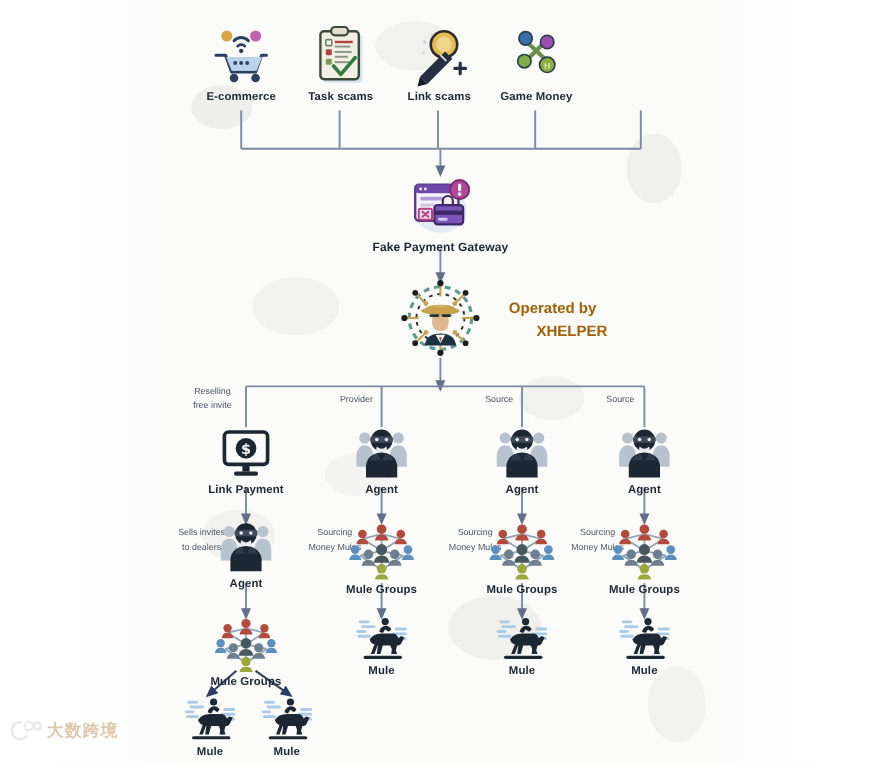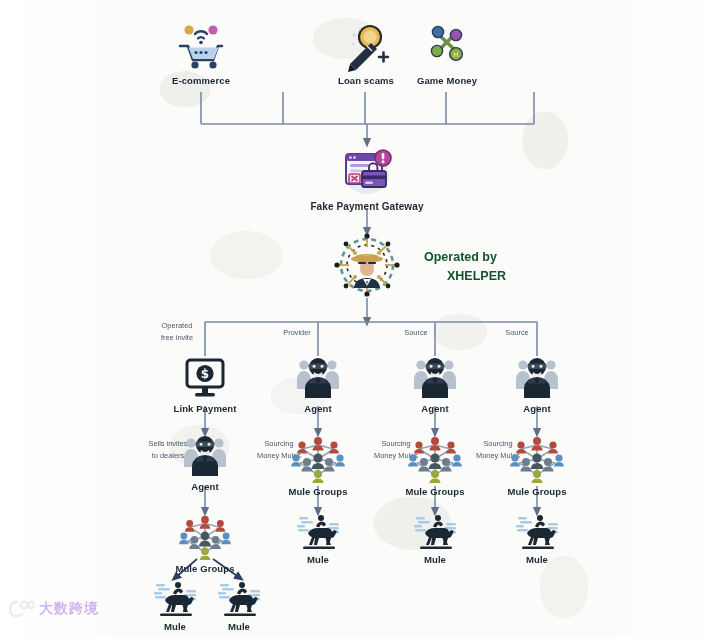--- a/index.html
+++ b/index.html
@@ -42,30 +42,30 @@
   }
   .lbl.big{font-size:10px;}
 
   .edgelbl{
     position:absolute;font-size:7.4px;color:#4a5666;
     line-height:11px;white-space:nowrap;text-align:center;
   }
   .edgelbl.two{line-height:11.5px;}
 
   .op{
-    position:absolute;color:#14532d;font-weight:bold;
+    position:absolute;color:#a16207;font-weight:bold;
     font-size:12.5px;line-height:19px;
   }
   .op .l2{margin-left:23px;display:block;}
 
   .wm{
     position:absolute;left:8px;top:600px;display:flex;align-items:center;
     gap:5px;opacity:.34;
   }
-  .wm-txt{font-size:14px;color:#6d28d9;font-weight:bold;letter-spacing:1px;
+  .wm-txt{font-size:14px;color:#a16207;font-weight:bold;letter-spacing:1px;
     font-family:"DejaVu Sans",sans-serif;}
   svg{display:block;overflow:visible;}
 </style>
 </head>
 <body>
 
 <div class="canvas">
   <div class="panel"></div>
   <div class="panel-left-fade"></div>
   <div class="panel-right-fade"></div>
@@ -128,34 +128,51 @@
       <path d="M13.5 27.5 h30 l-4.6 11.5 H18 z" fill="#b9d4ea"></path>
       <circle cx="21" cy="32.5" r="1.6" fill="#2b3f63"></circle>
       <circle cx="26" cy="32.5" r="1.6" fill="#2b3f63"></circle>
       <circle cx="31" cy="32.5" r="1.6" fill="#2b3f63"></circle>
       <circle cx="20" cy="45" r="3.6" fill="#2b3f63"></circle>
       <circle cx="38" cy="45" r="3.6" fill="#2b3f63"></circle>
     </svg>
     <div class="lbl">E-commerce</div>
   </div>
 
+  <div class="node" style="left:248px;top:20px;width:72px">
+    <svg class="ico" width="50" height="52" viewBox="0 0 50 52">
+      <rect x="11" y="9" width="32" height="40" rx="3" fill="#c9d9e8" opacity=".75"></rect>
+      <rect x="8" y="6" width="32" height="40" rx="3" fill="#f2f0e4" stroke="#3c4a3a" stroke-width="2"></rect>
+      <rect x="17" y="2.5" width="14" height="7" rx="3.2" fill="#e2dfcf" stroke="#3c4a3a" stroke-width="1.8"></rect>
+      <rect x="12.5" y="13" width="5" height="5" rx="1" fill="#fff" stroke="#6e7a5e" stroke-width="1.3"></rect>
+      <rect x="12.5" y="21" width="5" height="5" rx="1" fill="#b5413b"></rect>
+      <rect x="12.5" y="29" width="5" height="5" rx="1" fill="#7d9a4e"></rect>
+      <rect x="20" y="14" width="15" height="2" fill="#b5413b"></rect>
+      <rect x="20" y="18" width="13" height="1.6" fill="#8d958a"></rect>
+      <rect x="20" y="22.5" width="14" height="1.6" fill="#8d958a"></rect>
+      <rect x="20" y="26.5" width="11" height="1.6" fill="#8d958a"></rect>
+      <rect x="20" y="31" width="13" height="1.6" fill="#8d958a"></rect>
+      <path d="M19 35 l6 7 l12 -14" stroke="#2f7a3e" stroke-width="3" fill="none" stroke-linecap="round" stroke-linejoin="round"></path>
+    </svg>
+    <div class="lbl">Task scams</div>
+  </div>
 
   <div class="node" style="left:330px;top:20px;width:72px">
     <svg class="ico" width="50" height="52" viewBox="0 0 50 52">
       <circle cx="29" cy="17" r="11" fill="#e6bb55" stroke="#2b2b2b" stroke-width="2.2"></circle>
       <circle cx="29" cy="17" r="6.5" fill="#f0d58b"></circle>
       <path d="M9 44 L30 23 l6 6 L15 50 z" fill="#243042"></path>
       <path d="M9 44 L15 50 L7 52 z" fill="#111a26"></path>
       <path d="M26 26 l5 5" stroke="#e6e6e6" stroke-width="1.4"></path>
       <circle cx="13" cy="15" r="1.5" fill="#cfd6de"></circle>
       <circle cx="19" cy="9" r="1.2" fill="#cfd6de"></circle>
       <circle cx="12" cy="24" r="1.2" fill="#cfd6de"></circle>
       <path d="M38 37 h9 M42.5 32.5 v9" stroke="#243042" stroke-width="2.6" stroke-linecap="round"></path>
     </svg>
-    <div class="lbl">Loan scams</div>
+    <div class="lbl">Link scams</div>
   </div>
 
   <div class="node" style="left:412px;top:20px;width:70px">
     <svg class="ico" width="48" height="52" viewBox="0 0 48 52">
       <path d="M15 14 L32 30" stroke="#6b8f4a" stroke-width="3.4"></path>
       <path d="M16 30 L30 16" stroke="#6b8f4a" stroke-width="3.4"></path>
       <circle cx="15" cy="12" r="5.6" fill="#3a6ea8" stroke="#2a3d52" stroke-width="1.4"></circle>
       <circle cx="33" cy="15" r="5.6" fill="#9c4fb0" stroke="#2a3d52" stroke-width="1.4"></circle>
       <circle cx="14" cy="31" r="5.6" fill="#7fae45" stroke="#2a3d52" stroke-width="1.4"></circle>
       <circle cx="33" cy="34" r="6.4" fill="#8fae3e" stroke="#2a3d52" stroke-width="1.4"></circle>
@@ -225,21 +242,21 @@
       <path d="M30 47 l4 7 l4 -7 z" fill="#f3f3f3"></path>
       <path d="M33 49 l1 4 l1 -4z" fill="#9a3a2c"></path>
     </svg>
   </div>
   <div class="op" style="left:424px;top:248px">
     <span>Operated by</span>
     <span class="l2">XHELPER</span>
   </div>
 
   <div class="edgelbl two" style="left:149px;top:320px;width:56px">
-    <div>Operated</div>
+    <div>Reselling</div>
     <div>free invite</div>
   </div>
   <div class="edgelbl" style="left:277px;top:327px;width:40px">Provider</div>
   <div class="edgelbl" style="left:396px;top:327px;width:40px">Source</div>
   <div class="edgelbl" style="left:497px;top:327px;width:40px">Source</div>
 
   <div class="node" style="left:170px;top:356px;width:70px">
     <svg class="ico" width="42" height="44" viewBox="0 0 42 44">
       <rect x="3" y="4" width="36" height="27" rx="3.4" fill="none" stroke="#1b2733" stroke-width="3"></rect>
       <circle cx="21" cy="17.5" r="8.6" fill="#1b2733"></circle>

